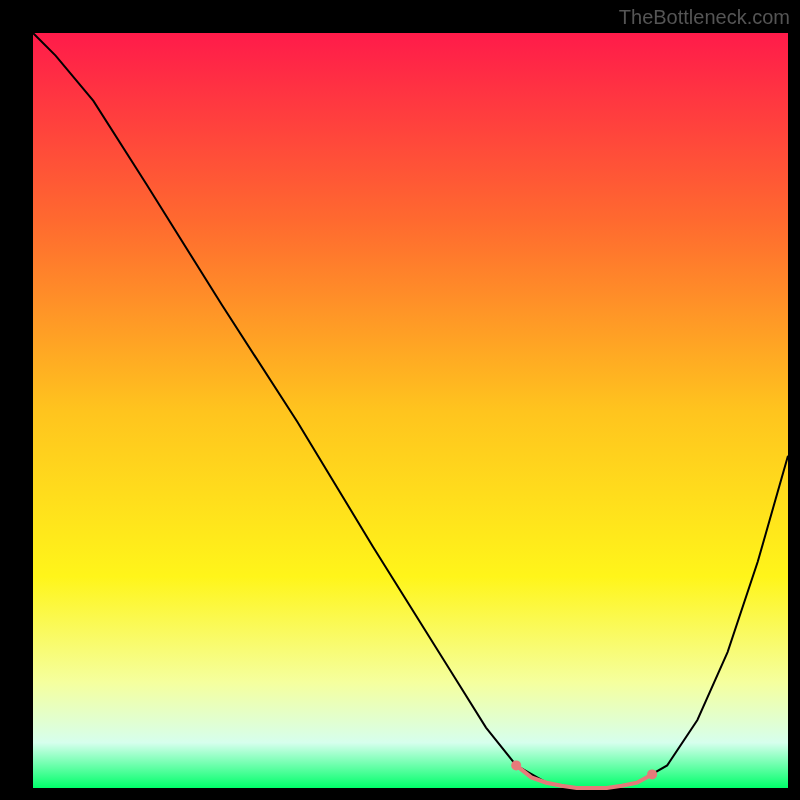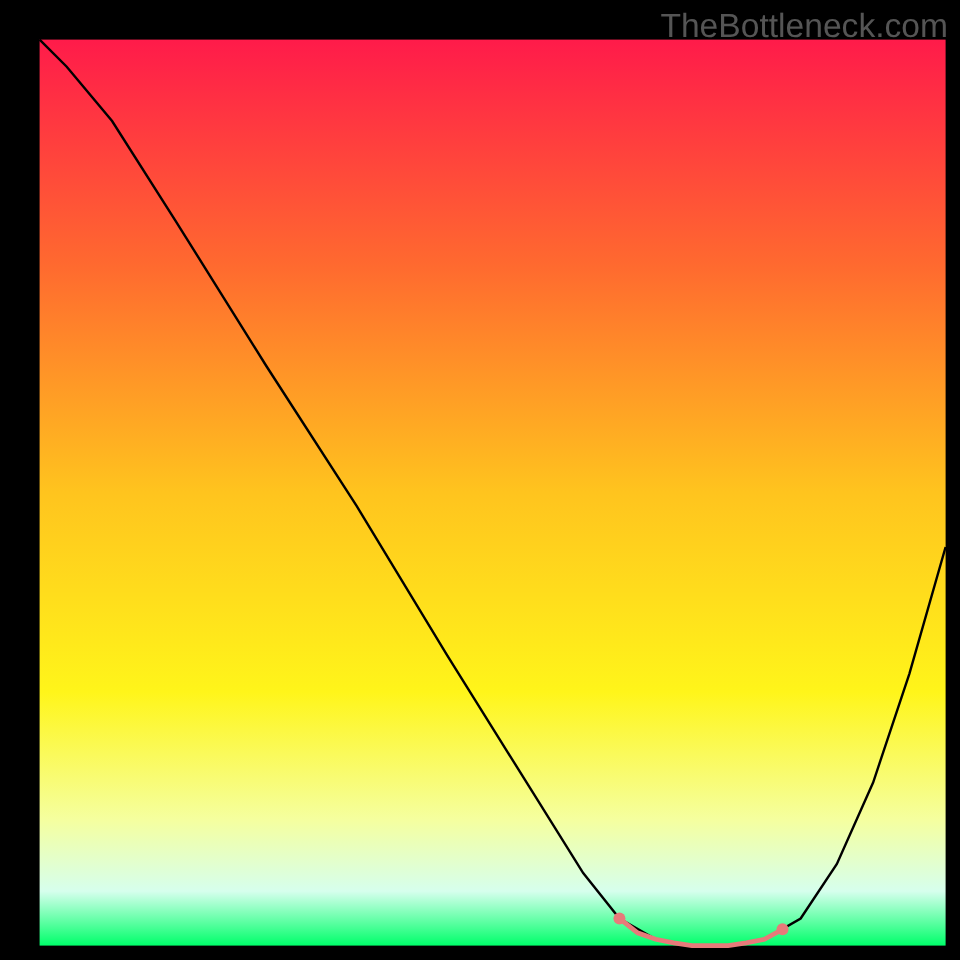--- a/index.html
+++ b/index.html
@@ -11,21 +11,21 @@
   .wrap {
     width: 800px;
     height: 800px;
     position: relative;
   }
   .watermark {
     position: absolute;
     top: 6px;
     right: 10px;
     color: #555;
-    font-size: 28px;
+    font-size: 20px;
     z-index: 10;
   }
   svg { display: block; }
 </style>
 </head>
 <body>
 <div class="wrap">
   <div class="watermark">TheBottleneck.com</div>
   <svg id="chart-svg" width="800" height="800">
       <defs>

